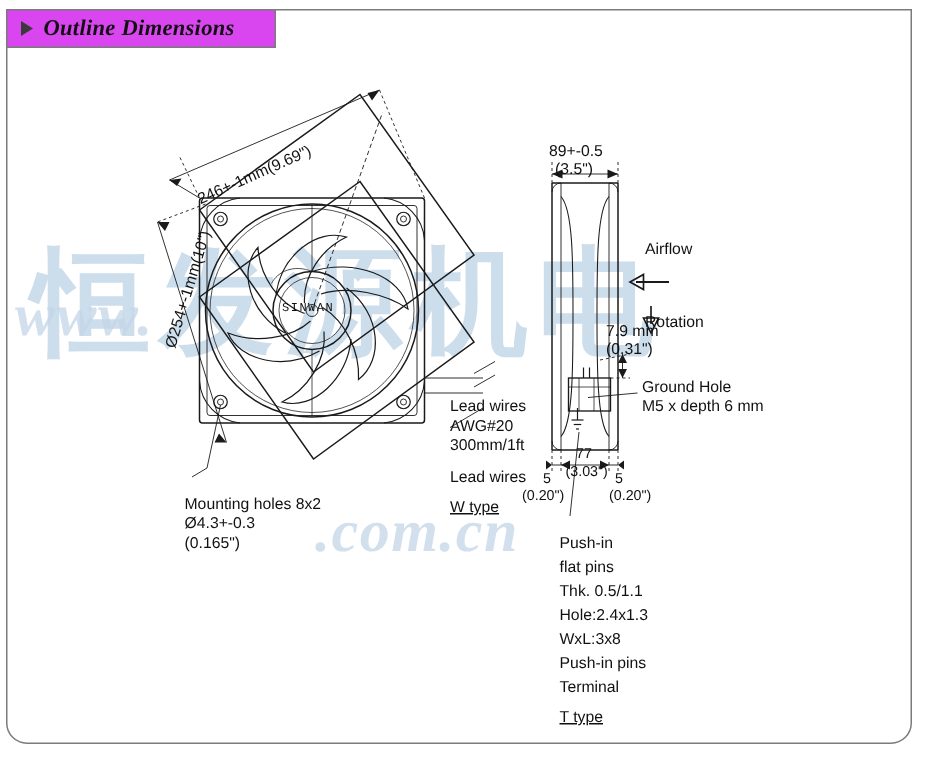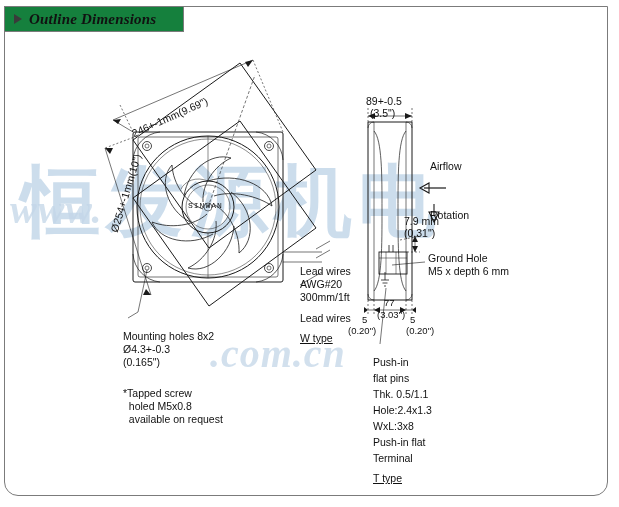--- a/index.html
+++ b/index.html
@@ -19,21 +19,21 @@
     position:absolute;
     left:4px;top:6px;width:604px;height:490px;
     border:1px solid #7b7b7b;
     border-radius:0 0 14px 14px;
     box-sizing:border-box;
   }
   
   .header-tab{
     position:absolute;left:4px;top:6px;
     width:180px;height:26px;
-    background:#15803d;
+    background:#d946ef;
     border:1px solid #7b7b7b;
     border-bottom:1px solid #7b7b7b;
     box-sizing:border-box;
     display:flex;align-items:center;
   }
   .header-tab .tri{
     width:0;height:0;
     border-left:8px solid #3a3a3a;
     border-top:5px solid transparent;
     border-bottom:5px solid transparent;
@@ -267,23 +267,20 @@
       <polygon points="434,222 429,212 439,212" fill="none" stroke="#1a1a1a" stroke-width="1.1"></polygon>
     </g>
   </svg>
 
   <div class="rot-a" style="left:130px;top:128px;transform:rotate(-24deg);">246+-1mm(9.69")</div>
   <div class="rot-a" style="left:108px;top:230px;transform:rotate(-73deg);">Ø254+-1mm(10")</div>
 
   <div class="lbl" style="left:123px;top:330px;">Mounting holes 8x2
 Ø4.3+-0.3
 (0.165")</div>
-  <div class="lbl" style="left:123px;top:387px;">*Tapped screw
-  holed M5x0.8
-  available on request</div>
 
   <div class="lbl" style="left:300px;top:265px;">Lead wires
 AWG#20
 300mm/1ft</div>
   <div class="lbl" style="left:300px;top:312px;">Lead wires</div>
   <div class="lbl u" style="left:300px;top:332px;">W type</div>
 
   <div class="lbl" style="left:366px;top:95px;">89+-0.5</div>
   <div class="lbl" style="left:370px;top:107px;">(3.5")</div>
 
@@ -301,19 +298,19 @@
   <div class="lbl small" style="left:362px;top:313px;">5</div>
   <div class="lbl small" style="left:348px;top:324px;">(0.20")</div>
   <div class="lbl small" style="left:410px;top:313px;">5</div>
   <div class="lbl small" style="left:406px;top:324px;">(0.20")</div>
 
   <div class="lbl" style="left:373px;top:356px;">Push-in</div>
   <div class="lbl" style="left:373px;top:372px;">flat pins</div>
   <div class="lbl" style="left:373px;top:388px;">Thk. 0.5/1.1</div>
   <div class="lbl" style="left:373px;top:404px;">Hole:2.4x1.3</div>
   <div class="lbl" style="left:373px;top:420px;">WxL:3x8</div>
-  <div class="lbl" style="left:373px;top:436px;">Push-in flat</div>
+  <div class="lbl" style="left:373px;top:436px;">Push-in pins</div>
   <div class="lbl" style="left:373px;top:452px;">Terminal</div>
   <div class="lbl u" style="left:373px;top:472px;">T type</div>
 
   <div style="position:absolute;left:188px;top:201px;font-family:Liberation Mono, monospace;font-size:8px;letter-spacing:1px;color:#111;">SINWAN</div>
 
 </div>
 
 </body></html>

